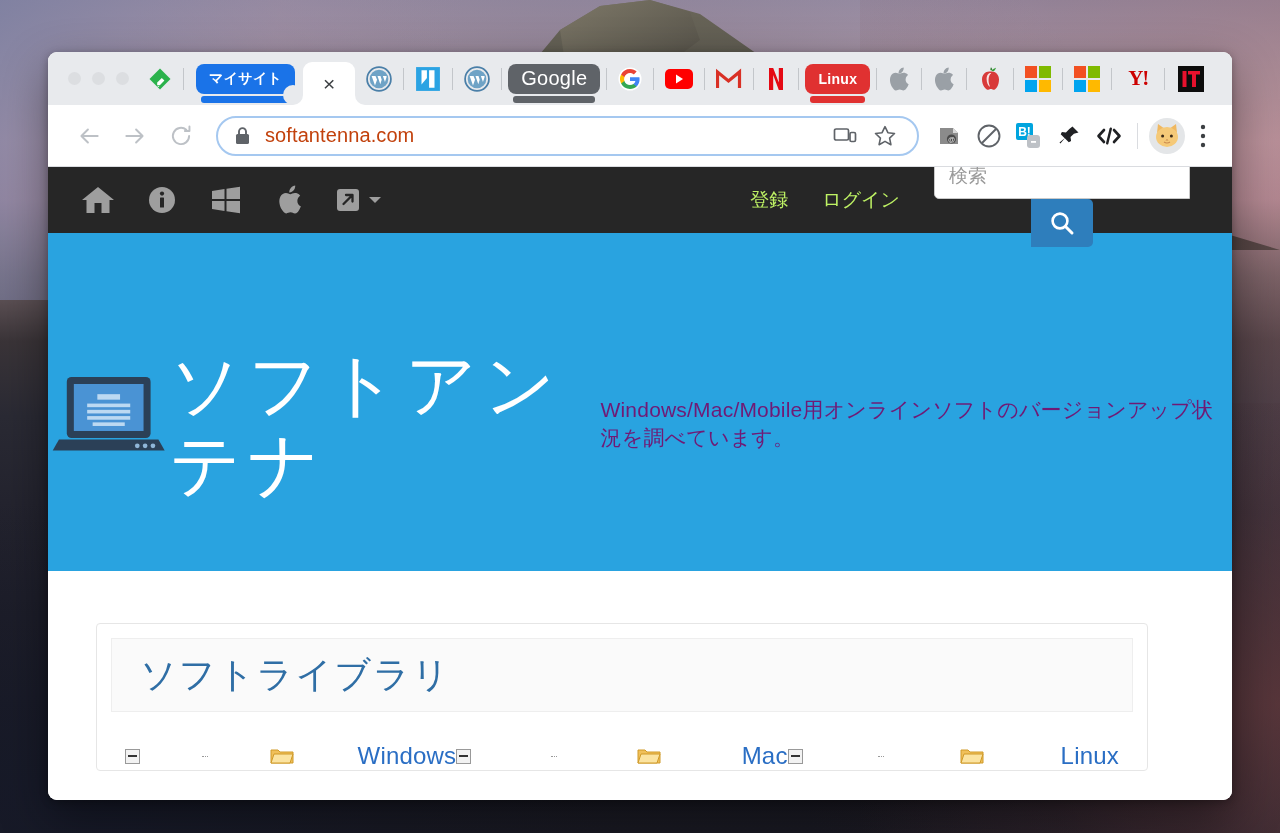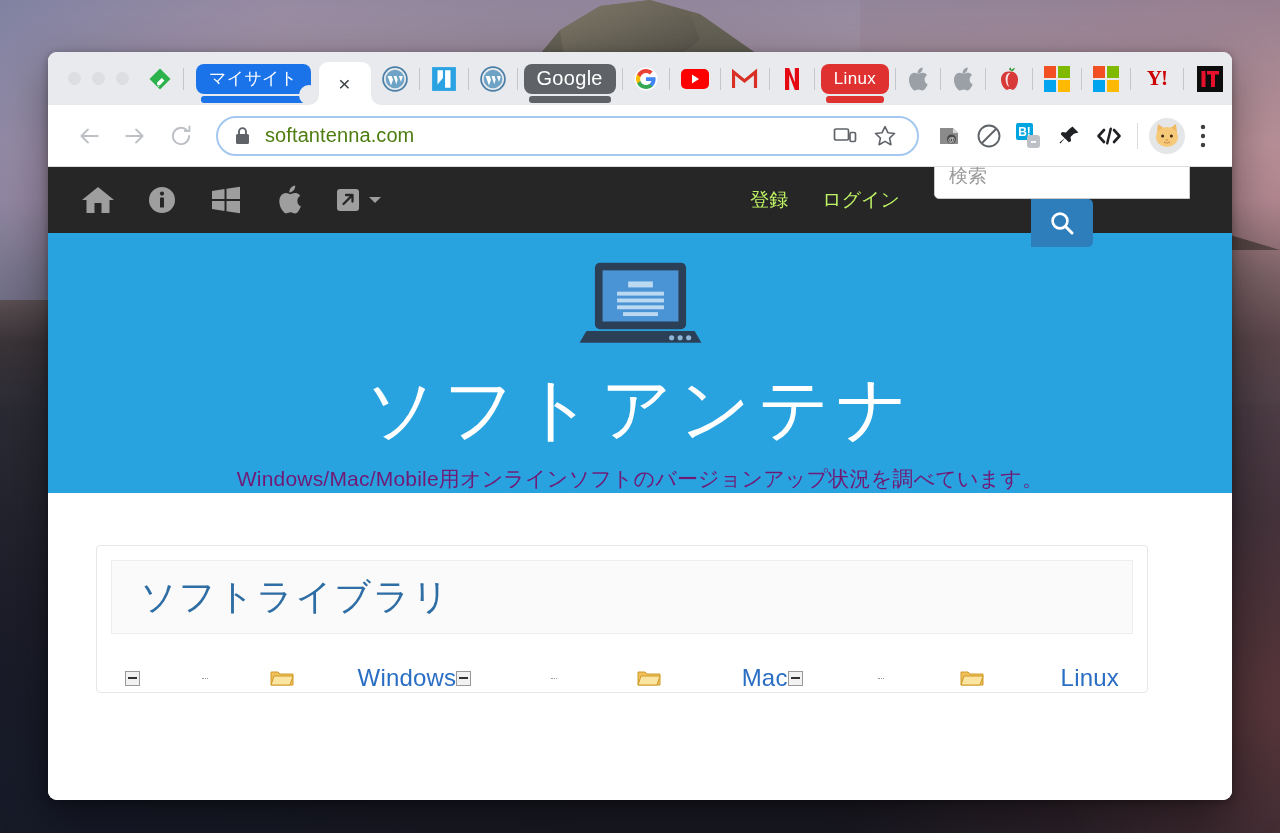--- a/index.html
+++ b/index.html
@@ -71,21 +71,21 @@
 
   .bk-sep { width:1px; height:22px; background:#c3c6ca; margin:0 6px; flex:none; }
 
   .bkitem {
     display:flex; align-items:center; justify-content:center;
     height:30px; flex:none; position:relative; cursor:default;
   }
 
   .pill {
     height: 30px; border-radius: 8px; display:flex; align-items:center;
-    padding: 0 13px; font-size: 17px; font-weight: 400; color:#fff;
+    padding: 0 13px; font-size: 14px; font-weight: 700; color:#fff;
     letter-spacing: .3px;
   }
   .pill.blue { background:#1a73e8; }
   .pill.grey { background:#5f6368; font-weight:400; font-size:20px;}
   .pill.red  { background:#e03131; }
   .pillshadow { position:absolute; left:5px; right:5px; bottom:-9px; height:7px; border-radius:3px; }
   .sh-blue { background:#1a73e8; }
   .sh-grey { background:#5f6368; }
   .sh-red  { background:#e03131; }
 
@@ -115,21 +115,21 @@
     height: 62px; background:#fff; display:flex; align-items:center; gap:0;
     padding: 0 14px 0 18px; border-bottom: 1px solid #dadce0;
   }
   .navbtn { width:46px; height:46px; display:flex; align-items:center; justify-content:center; }
 
   #omnibox {
     flex: 1; height: 40px; margin: 0 10px 0 12px;
     background:#fff; border: 2px solid #a5c8f0; border-radius: 21px;
     display:flex; align-items:center; padding: 0 12px 0 16px;
   }
-  #urltext { font-size: 20px; color:#4d7c0f; margin-left: 14px; flex:1; letter-spacing: .1px; }
+  #urltext { font-size: 20px; color:#c2410c; margin-left: 14px; flex:1; letter-spacing: .1px; }
   .obicon { width:40px; display:flex; align-items:center; justify-content:center; }
 
   .exticon { width:40px; height:40px; display:flex; align-items:center; justify-content:center; position:relative; }
   .tb-sep { width:1px; height:26px; background:#dadce0; margin: 0 8px; }
 
   
   #site { background:#fff; height: 633px; overflow:hidden; }
 
   #sitenav {
     height: 66px; background: #262626; display:flex; align-items:center;
@@ -144,22 +144,22 @@
     border-radius: 5px 0 0 5px; display:flex; align-items:center; padding-left:14px;
     font-size:19px; color:#999;
   }
   #searchbtn {
     width: 62px; height: 48px; background:#2e7ebc; border-radius: 0 5px 5px 0;
     display:flex; align-items:center; justify-content:center;
   }
 
   
   #hero {
-    height: 260px; background:#29a3e0;
-    display:flex; flex-direction:column; align-items:center;
+    height: 338px; background:#29a3e0;
+    display:flex; align-items:center;
     padding-top: 28px;
   }
   #hero h1 {
     color:#fff; font-weight: 400; font-size: 70px; letter-spacing: 7px;
     margin-top: 18px; line-height: 1.15;
   }
   #tagline { color:#701a75; font-size: 21px; margin-top: 16px; letter-spacing:.2px; }
 
   
   #libwrap { padding: 52px 84px 0 48px; }

